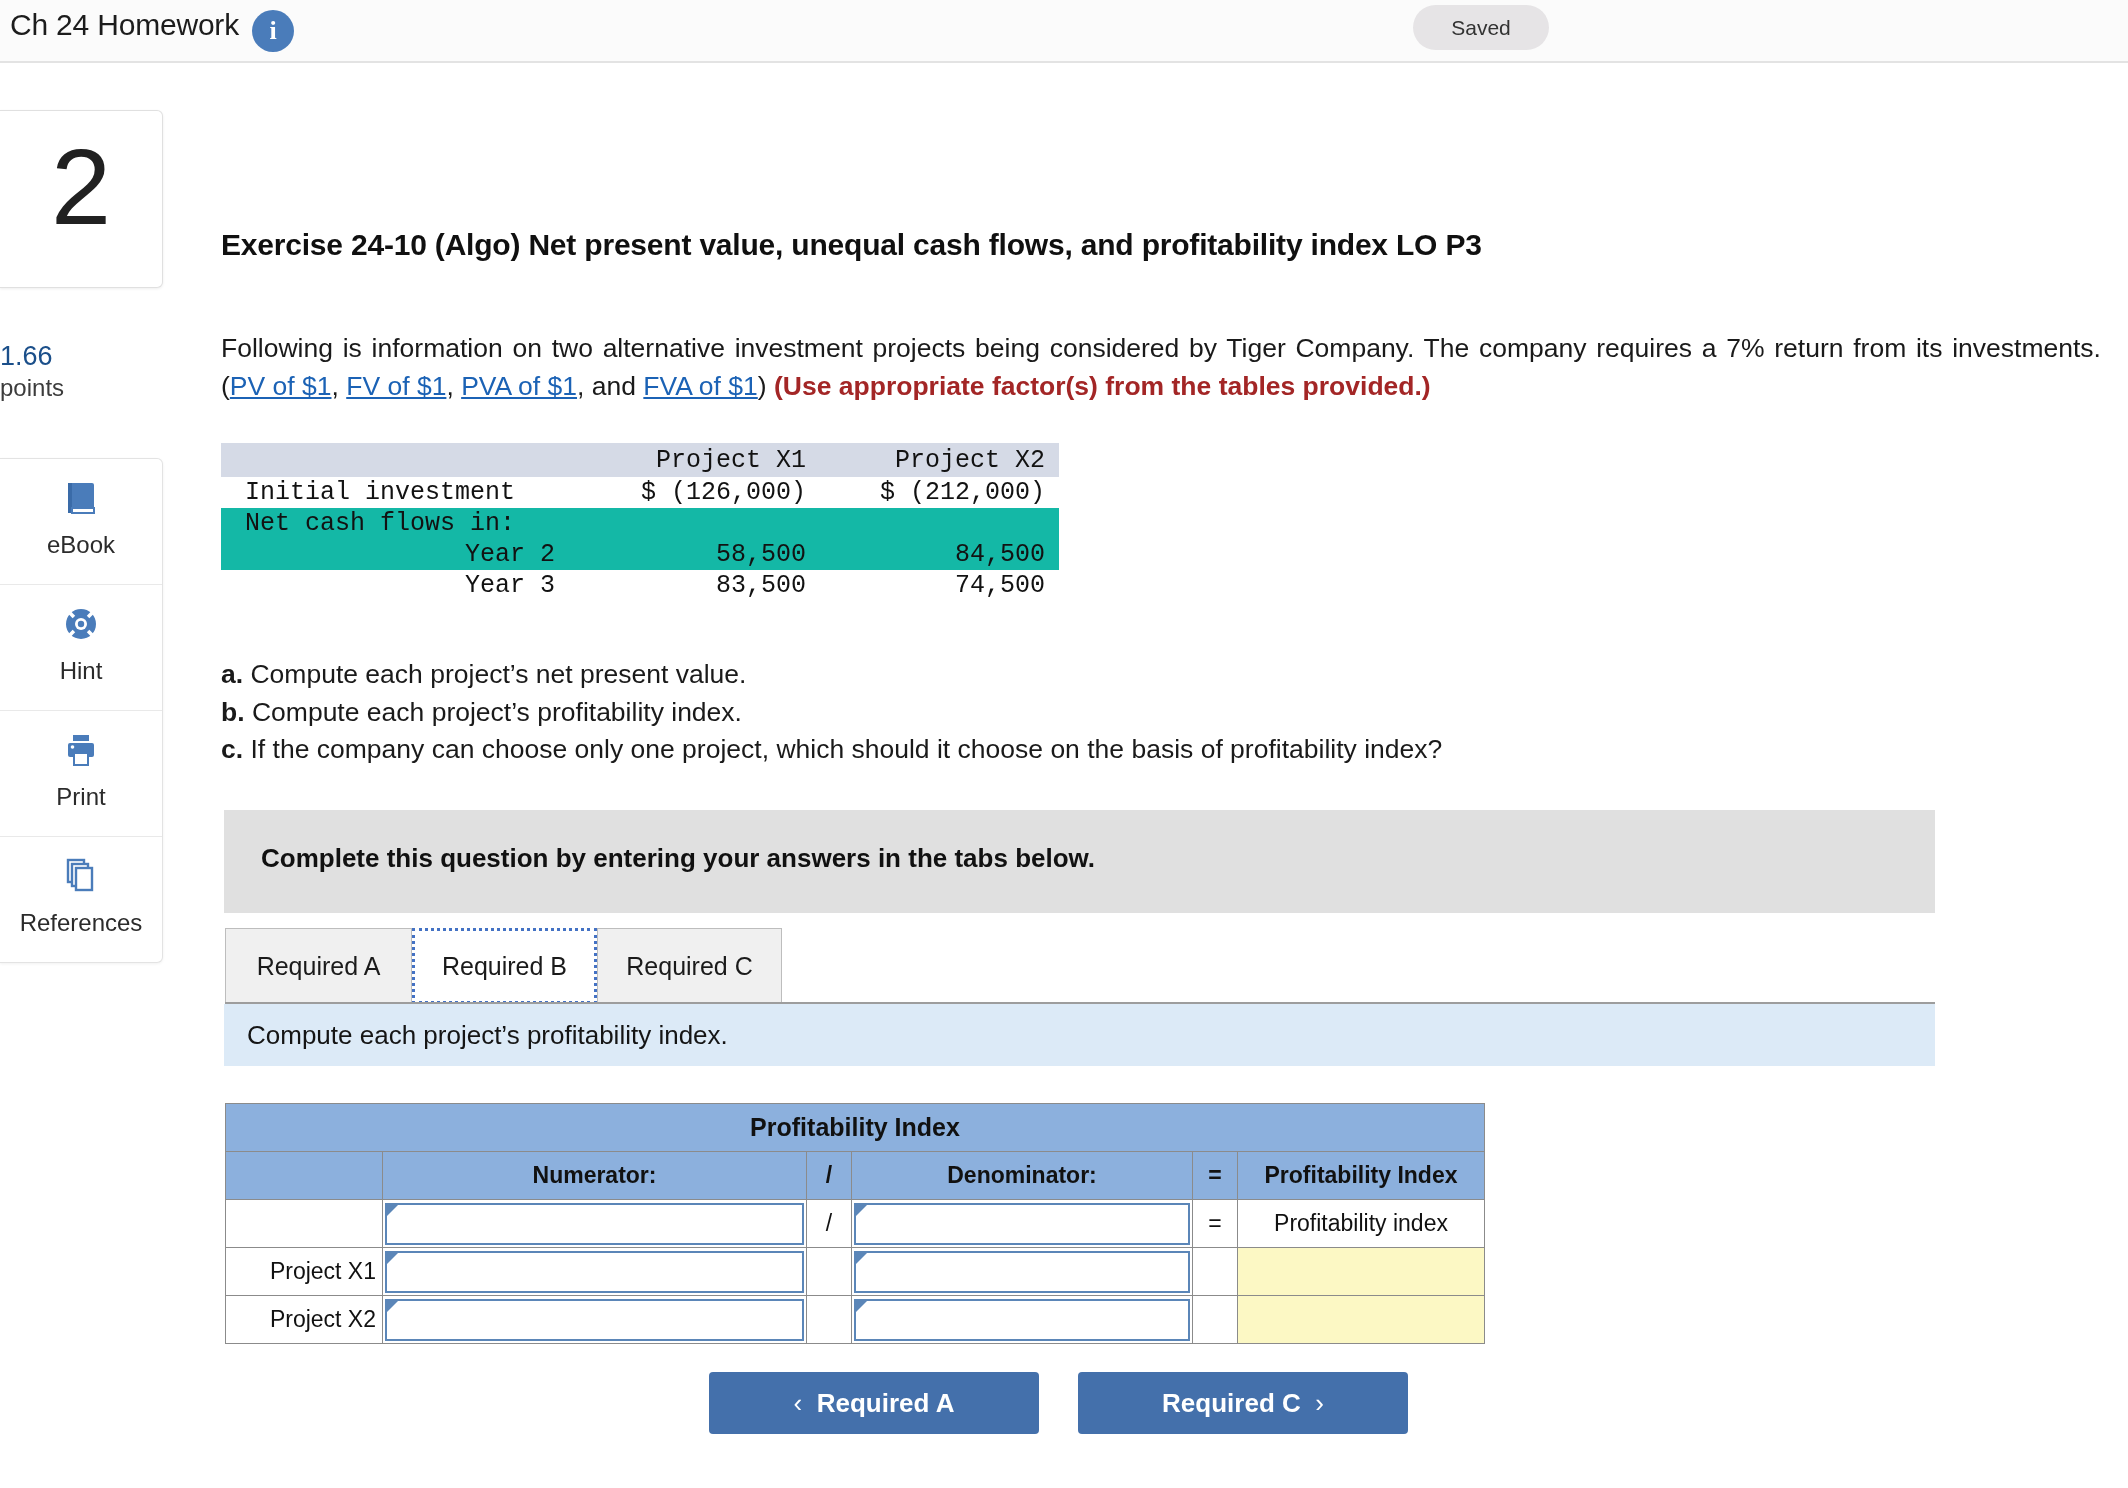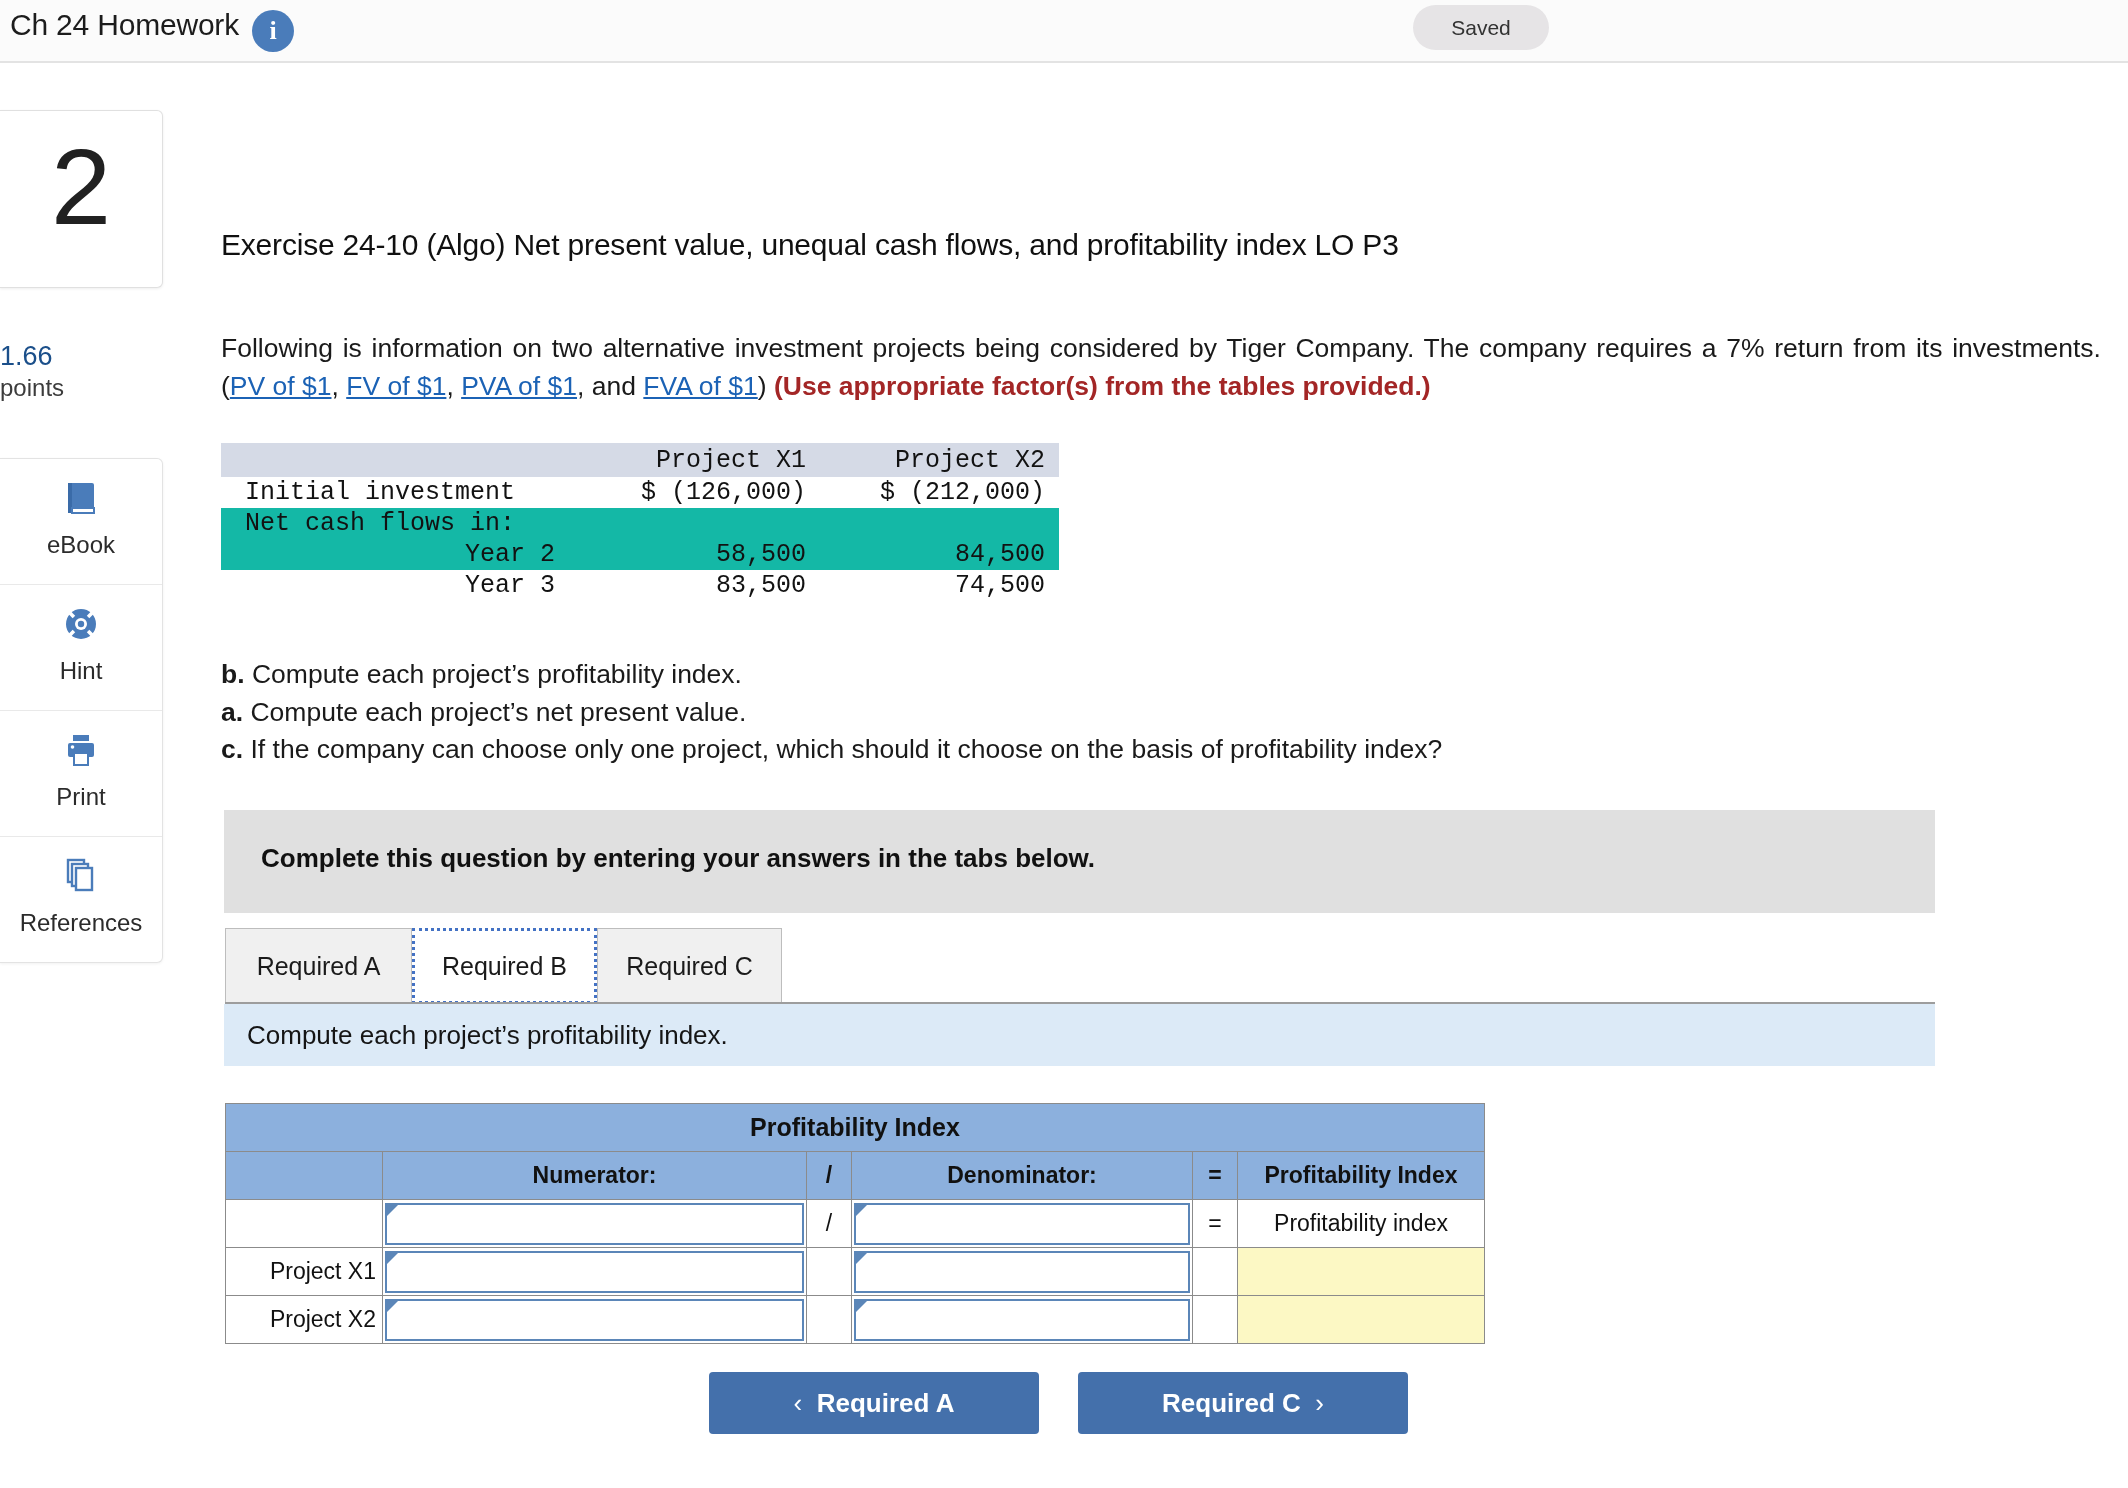--- a/index.html
+++ b/index.html
@@ -131,21 +131,21 @@
   }
 
   
   #main { position: absolute; left: 0; top: 0; width: 2128px; }
 
   #ex-title {
     position: absolute;
     left: 221px; top: 228px;
     width: 1880px;
     font-size: 30px;
-    font-weight: normal;
+    font-weight: bold;
     color: #101010;
     letter-spacing: -0.2px;
   }
 
   #intro {
     position: absolute;
     left: 221px; top: 330px;
     width: 1880px;
     font-size: 26.5px;
     line-height: 1.42;
@@ -436,22 +436,22 @@
     </tr>
     <tr>
       <td class="sub">Year 3</td>
       <td class="c1">83,500</td>
       <td class="c2">74,500</td>
     </tr>
   </tbody>
     </table>
 
   <div id="abc">
+    <div><b>a.</b> <span>Compute each project’s net present value.</span></div>
     <div><b>b.</b> <span>Compute each project’s profitability index.</span></div>
-    <div><b>a.</b> <span>Compute each project’s net present value.</span></div>
     <div><b>c.</b> <span>If the company can choose only one project, which should it choose on the basis of profitability index?</span></div>
   </div>
 
   <div id="gray-banner">
     <div class="txt">Complete this question by entering your answers in the tabs below.</div>
   </div>
 
   <div id="tabs">
     <div class="tab" style="left:0px; width:187px;">Required A</div>
     <div class="tab active" style="left:187px; width:185px;">Required B</div>

